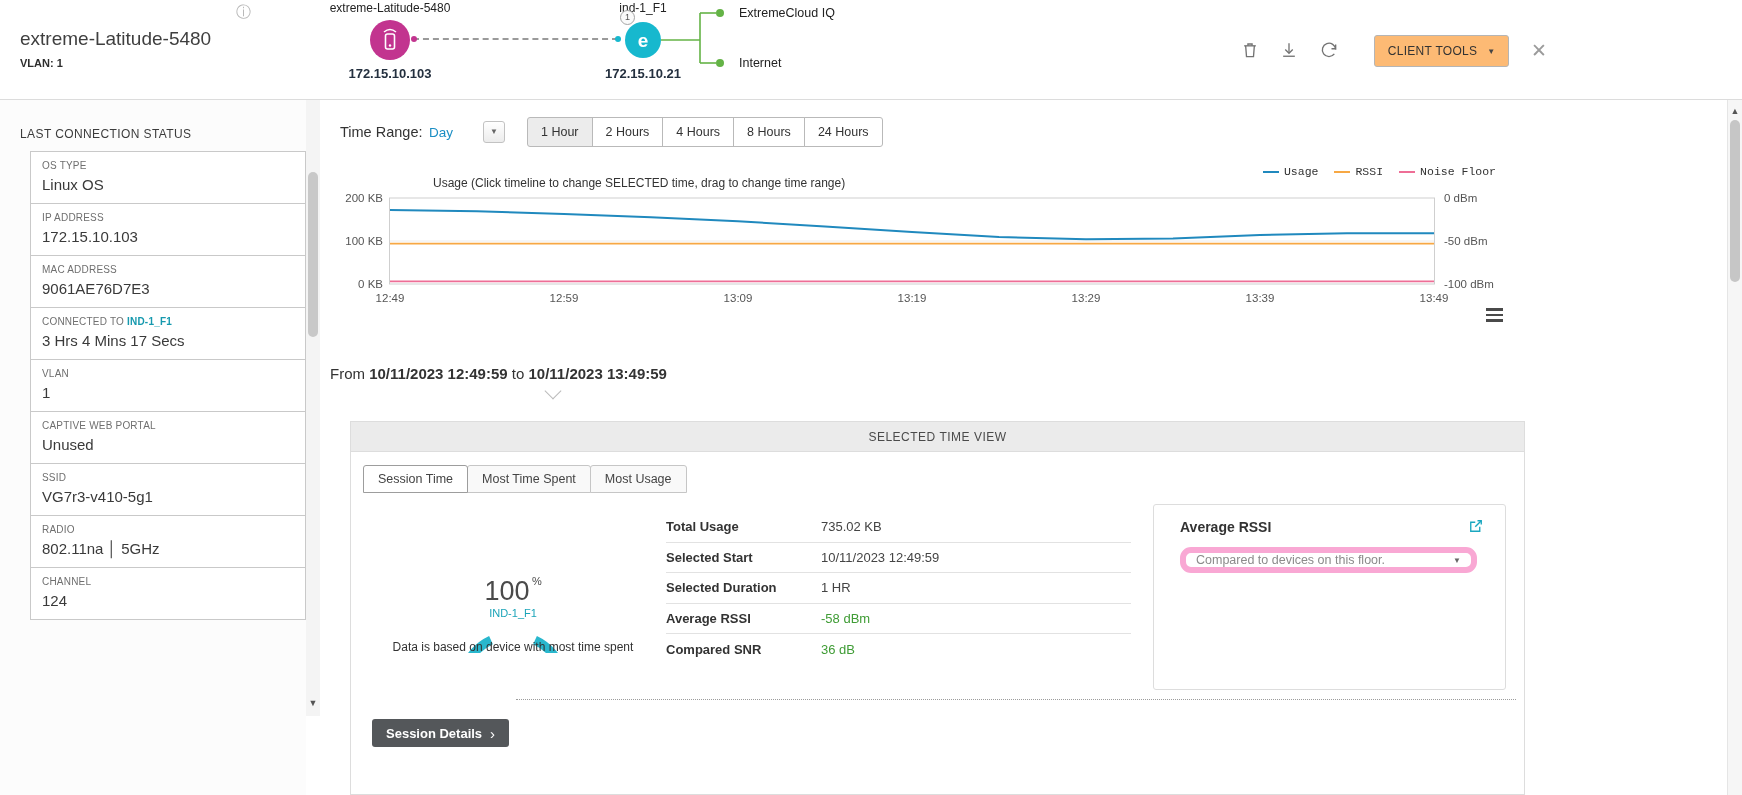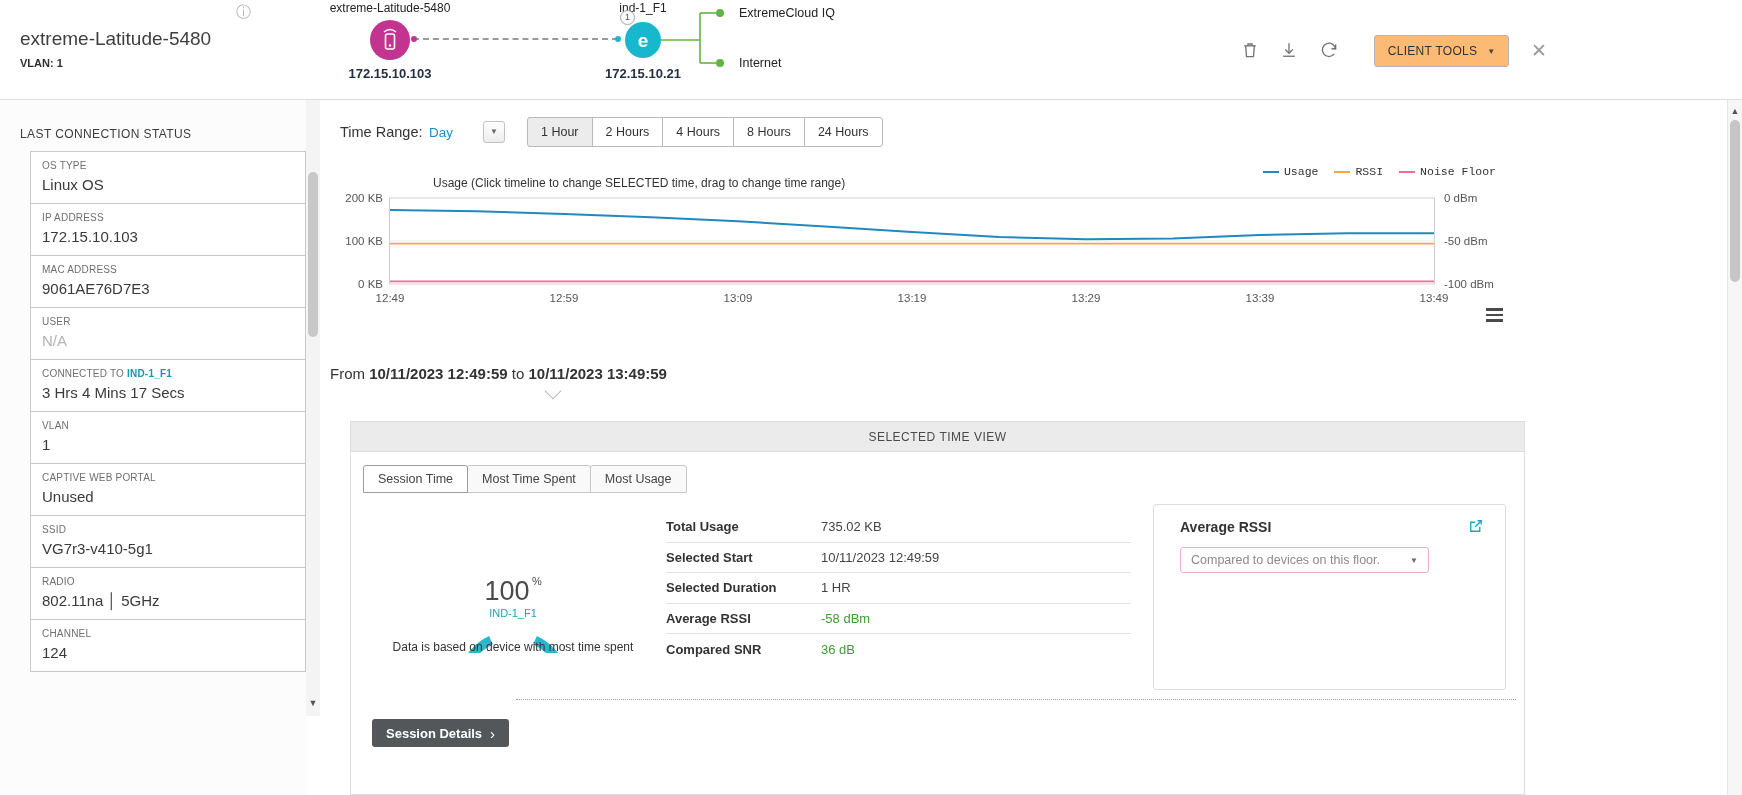--- a/index.html
+++ b/index.html
@@ -127,24 +127,20 @@
           <div class="sb-label" data-interactable="false">OS TYPE</div>
           <div class="sb-value" data-interactable="false">Linux OS</div>
         </div>
         <div class="sb-row" data-interactable="false">
           <div class="sb-label" data-interactable="false">IP ADDRESS</div>
           <div class="sb-value" data-interactable="false">172.15.10.103</div>
         </div>
         <div class="sb-row" data-interactable="false">
           <div class="sb-label" data-interactable="false">MAC ADDRESS</div>
           <div class="sb-value" data-interactable="false">9061AE76D7E3</div>
-        </div>
-        <div class="sb-row" data-interactable="false">
-          <div class="sb-label" data-interactable="false">USER</div>
-          <div class="sb-value muted" data-interactable="false">N/A</div>
         </div>
         <div class="sb-row" data-interactable="false">
           <div class="sb-label" data-interactable="false">CONNECTED TO<span class="sb-link" data-interactable="true"> IND-1_F1</span></div>
           <div class="sb-value" data-interactable="false">3 Hrs 4 Mins 17 Secs</div>
         </div>
         <div class="sb-row" data-interactable="false">
           <div class="sb-label" data-interactable="false">VLAN</div>
           <div class="sb-value" data-interactable="false">1</div>
         </div>
         <div class="sb-row" data-interactable="false">
@@ -287,21 +283,21 @@
         </div>
       </div>
 
     <div class="abs" data-interactable="false" style="left:802px;top:82px;width:353px;height:186px;border:1px solid #ddd;border-radius:3px;background:#fff;">
       <div class="abs" data-interactable="false" style="left:26px;top:14px;font-size:14px;font-weight:bold;color:#333;">Average RSSI</div>
       <svg class="abs" data-interactable="true" style="right:20px;top:12px;" width="18" height="18" viewBox="0 0 24 24" fill="none" stroke="#1aa7c0" stroke-width="1.8">
         <path d="M14 5h5v5"></path>
           <path d="M19 5l-8 8"></path>
         <path d="M17 13v6H5V7h6"></path>
       </svg>
-      <div class="abs" data-interactable="true" style="left:26px;top:42px;width:249px;height:26px;border:1px solid #f9a8d4;border-radius:3px;background:#fff;
+      <div class="abs" data-interactable="true" style="left:26px;top:42px;width:297px;height:26px;border:6px solid #f9a8d4;border-radius:11px;background:#fff;
                   display:flex;align-items:center;justify-content:space-between;padding:0 10px;">
         <span data-interactable="false" style="font-size:12.5px;color:#8b8b8b;">Compared to devices on this floor.</span>
         <span data-interactable="false" style="font-size:8px;color:#666;">▼</span>
       </div>
     </div>
 
     <div class="abs" data-interactable="true" style="left:21px;top:263px;height:28px;background:#54575a;border-radius:3px;color:#fff;
                 display:inline-flex;align-items:center;gap:8px;padding:0 14px;margin-top:34px;">
       <span data-interactable="false" style="font-size:13px;font-weight:bold;">Session Details</span>
       <span data-interactable="false" style="font-size:15px;">›</span>

